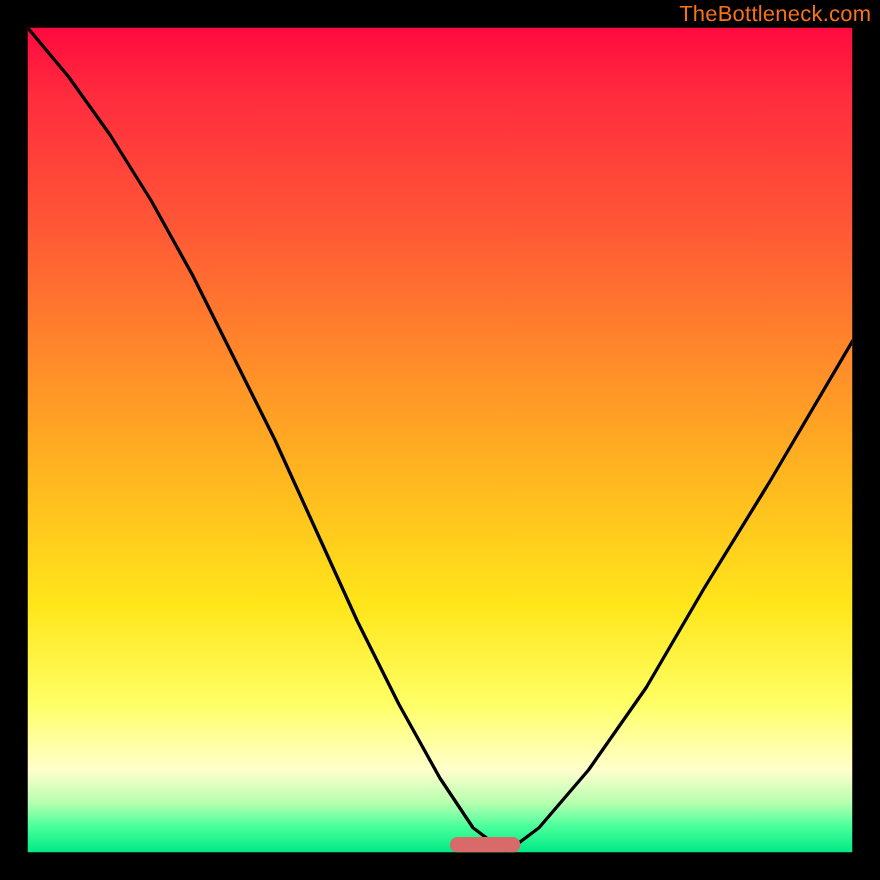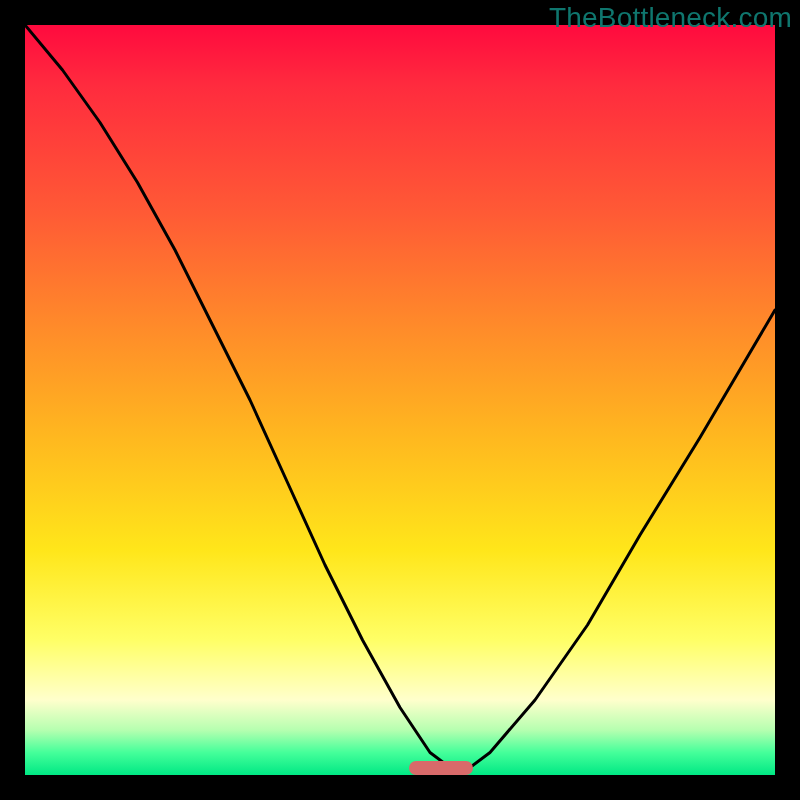--- a/index.html
+++ b/index.html
@@ -58,22 +58,22 @@
     position: absolute;
     height: 14px;
     border-radius: 7px;
     background: #d86a6a;
   }
   .watermark {
     position: absolute;
     top: 2px;
     right: 8px;
     font-family: Arial, Helvetica, sans-serif;
-    font-size: 28px;
-    color: #0f766e;
+    font-size: 20px;
+    color: #f97316;
     font-weight: 500;
     letter-spacing: 0.2px;
   }
 </style>
 </head>
 <body>
 
 <div class="frame">
   <div class="plot-area">
     <div class="gradient"></div>

